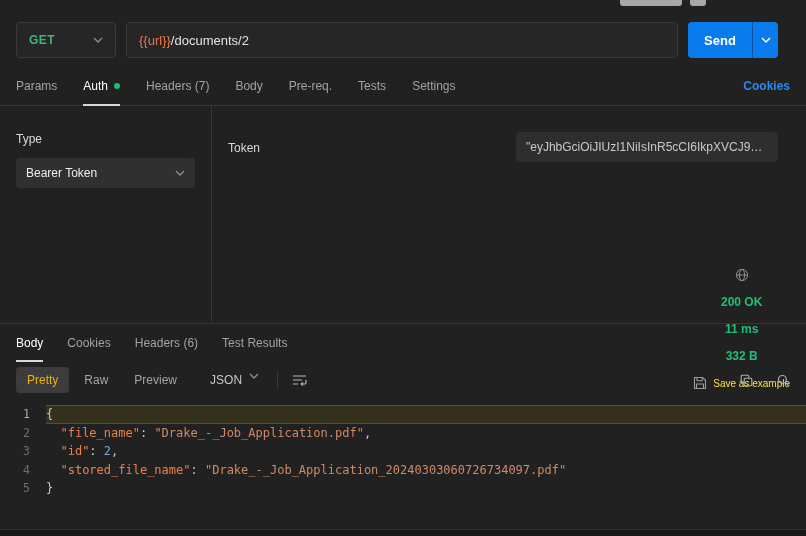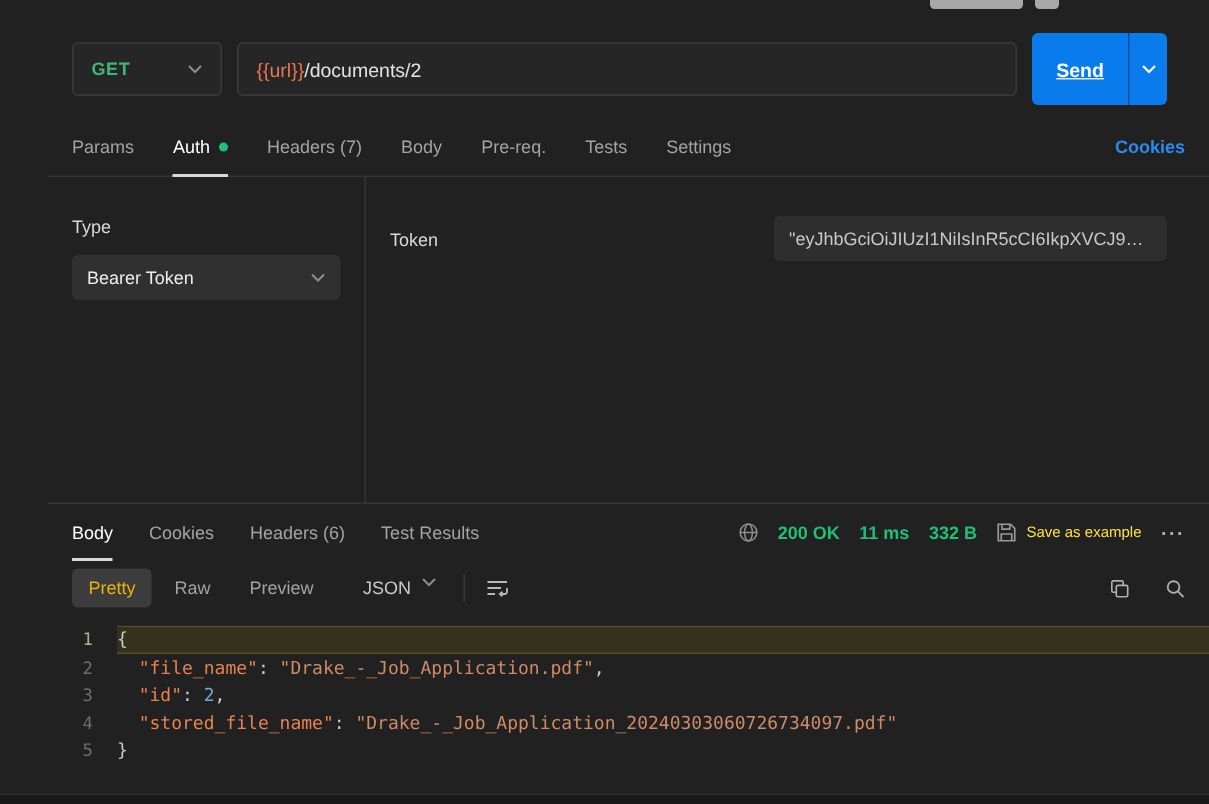--- a/index.html
+++ b/index.html
@@ -1,35 +1,35 @@
 <!DOCTYPE html>
 <html style="--method_green: #3fb776; --accent_blue: #097bed; --link_blue: #2b8af0; --status_green: #1fbf75; --variable_orange: #e8774e; --json_key: #e8824f; --json_string: #cf8a66; --json_number: #74a5de; --active_line_bg: #34311d;"><head>
 <meta charset="utf-8">
 <style>
   * { box-sizing: border-box; margin: 0; padding: 0; }
   html, body { background: #1b1b1b; }
   body { font-family: "Liberation Sans", sans-serif; }
-  .app { position: relative; width: 806px; height: 536px; background: #212121; color: #e6e6e6; overflow: hidden; padding-left: 32px; }
+  .app { position: relative; width: 806px; height: 536px; background: #212121; color: #e6e6e6; overflow: hidden; }
 
   
   .top-frag { position: absolute; top: 0; height: 6px; background: #a8a8a8; border-radius: 0 0 3px 3px; }
   .frag1 { left: 620px; width: 62px; }
   .frag2 { left: 690px; width: 16px; }
 
   
   .request-row { display: flex; align-items: center; gap: 10px; padding: 22px 28px 0 16px; }
   .method-select { width: 100px; height: 36px; border: 1px solid #3a3a3a; background: #262626; border-radius: 4px;
     display: flex; align-items: center; justify-content: space-between; padding: 0 12px; cursor: pointer; }
   .method-label { color: var(--method_green, #3fb776); font-size: 12px; font-weight: bold; letter-spacing: .4px; }
   .chev { color: #8f8f8f; display: inline-flex; align-items: center; }
   .url-field { flex: 1; height: 36px; border: 1px solid #3a3a3a; background: #262626; border-radius: 4px;
     display: flex; align-items: center; padding: 0 12px; font-size: 13px; cursor: text; }
   .url-var { color: var(--variable_orange, #e8774e); }
   .url-path { color: #e3e3e3; }
-  .send-btn { width: 90px; height: 48px; background: var(--accent_blue, #097bed); border-radius: 4px; display: flex; overflow: hidden; cursor: pointer; text-decoration: underline; }
+  .send-btn { width: 90px; height: 36px; background: var(--accent_blue, #097bed); border-radius: 4px; display: flex; overflow: hidden; cursor: pointer; }
   .send-main { flex: 1; display: flex; align-items: center; justify-content: center; color: #fff; font-size: 13px; font-weight: bold; }
   .send-caret { width: 26px; display: flex; align-items: center; justify-content: center; border-left: 1px solid rgba(0,0,0,.35); color: #fff; }
 
   
   .req-tabs { display: flex; align-items: center; gap: 26px; padding: 0 16px; height: 40px; margin-top: 8px;
     border-bottom: 1px solid #363636; font-size: 12px; color: #a3a3a3; text-align: right; }
   .tab { height: 100%; display: flex; align-items: center; cursor: pointer; position: relative; white-space: nowrap; }
   .tab.active { color: #ffffff; }
   .tab.active::after { content: ""; position: absolute; left: 0; right: 0; bottom: -1px; height: 2px; background: #d8d8d8; }
   .auth-dot { width: 6px; height: 6px; border-radius: 50%; background: var(--status_green, #1fbf75); margin-left: 6px; }
@@ -44,21 +44,21 @@
   .auth-desc { margin-top: 26px; font-size: 12.5px; line-height: 20px; color: #8a8a8a; }
   .desc-link { color: #e6e6e6; text-decoration: underline; font-weight: bold; cursor: pointer; }
   .auth-right { flex: 1; display: flex; justify-content: space-between; align-items: flex-start; padding: 26px 28px 0 16px; }
   .token-label { margin-top: 9px; }
   .token-value { width: 262px; background: #2e2e2e; border-radius: 4px; padding: 8px 10px; font-size: 12px; color: #c9c9c9;
     white-space: nowrap; overflow: hidden; text-overflow: ellipsis; cursor: text; }
 
   
   .resp-tabs { display: flex; align-items: center; gap: 24px; padding: 0 16px; height: 38px; font-size: 12px; color: #a3a3a3; }
   .resp-tabs .tab.active::after { bottom: 0; }
-  .resp-meta { margin-left: auto; display: flex; align-items: center; gap: 13px; }
+  .resp-meta { margin-left: auto; display: flex; align-items: center; gap: 13px; flex-direction: column; }
   .globe { color: #8f8f8f; display: inline-flex; }
   .meta-green { color: var(--status_green, #1fbf75); font-weight: bold; font-size: 12px; }
   .save-example { display: flex; align-items: center; gap: 6px; color: #fde047; cursor: pointer; font-size: 10px; }
   .save-example .icon { display: inline-flex; color: #9a9a9a; }
   .more-dots { color: #b3b3b3; font-weight: bold; letter-spacing: 1px; cursor: pointer; font-size: 13px; }
 
   
   .resp-toolbar { display: flex; align-items: center; padding: 5px 16px 8px; gap: 4px; font-size: 12px; color: #a3a3a3; }
   .view-tab { padding: 6px 11px; border-radius: 4px; cursor: pointer; }
   .view-tab.active { background: #3c3c3c; color: #eab308; }

